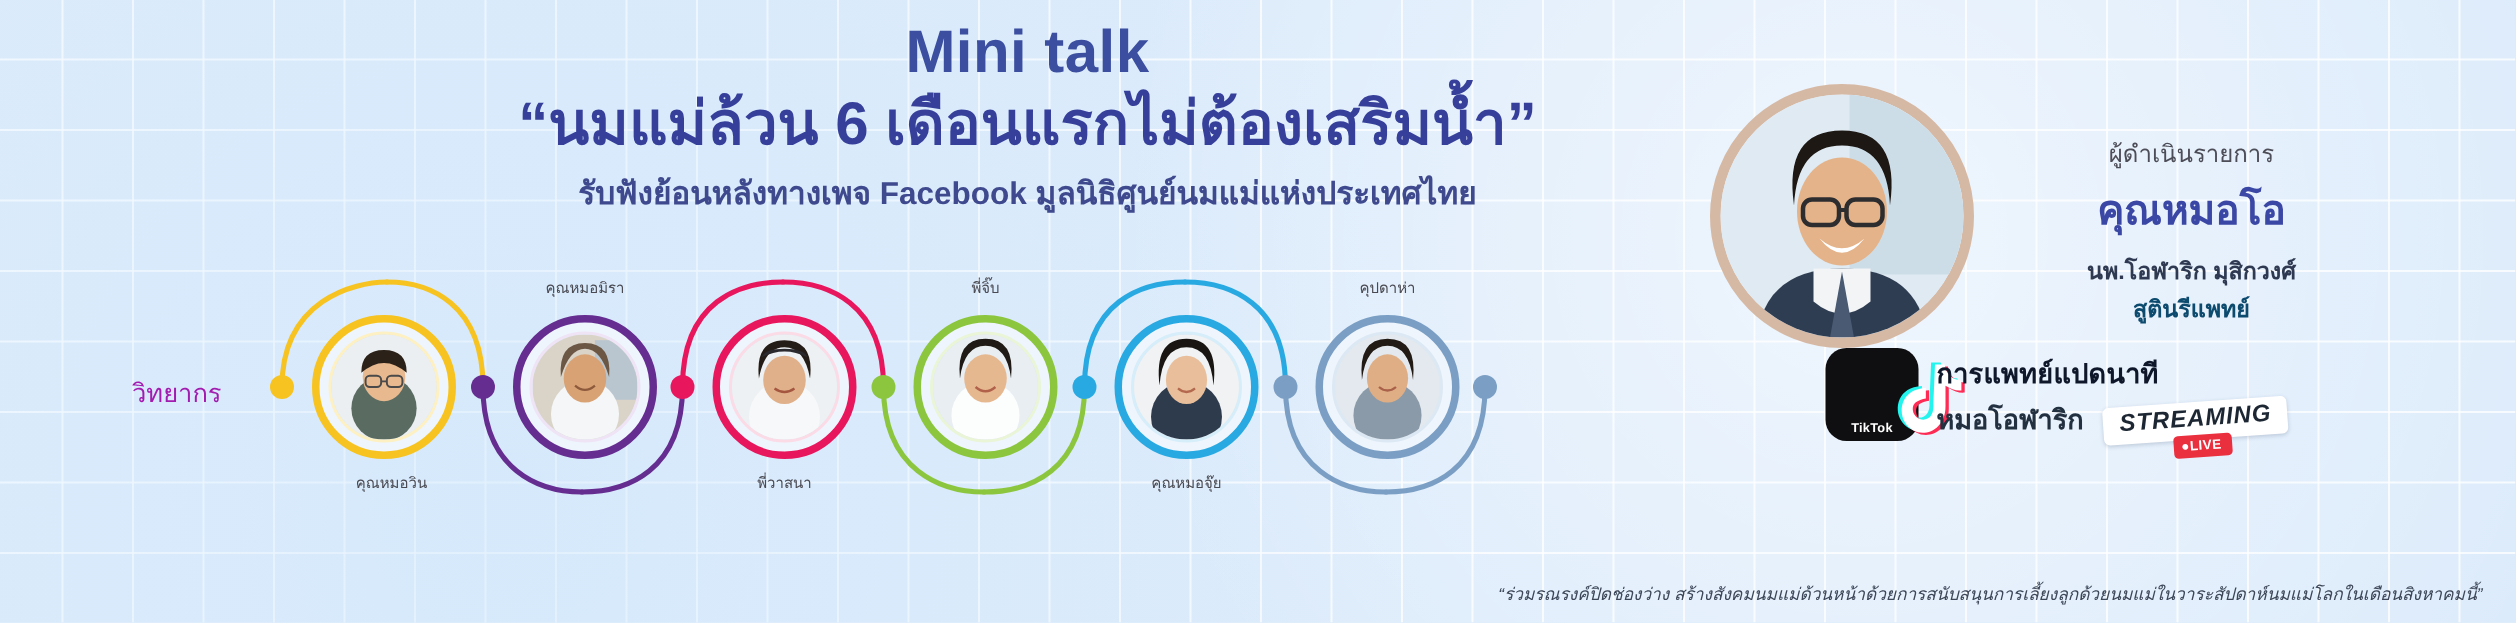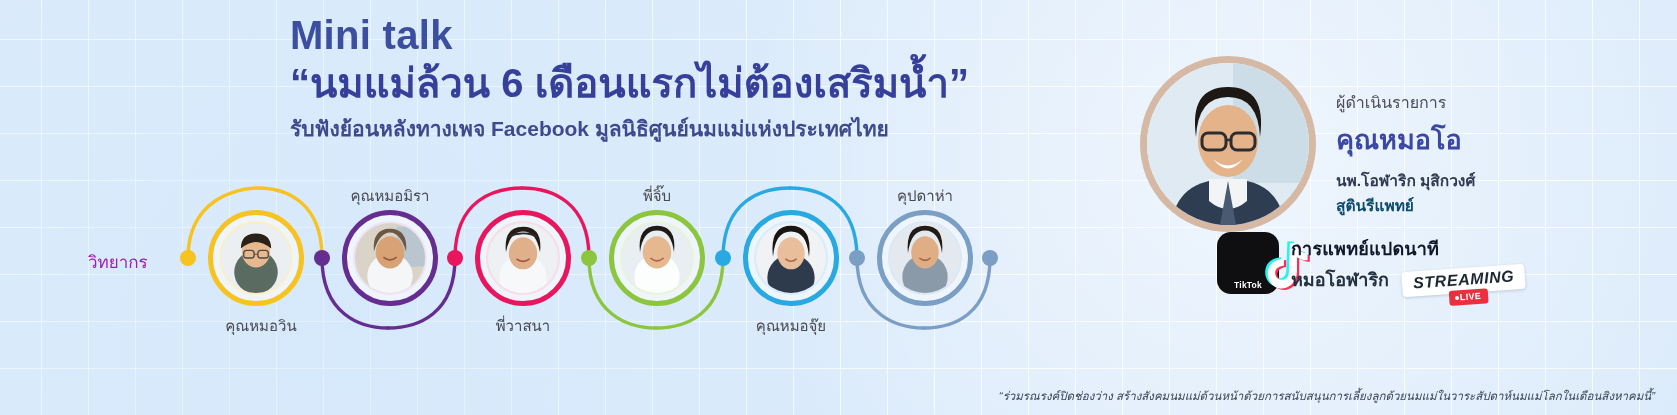--- a/index.html
+++ b/index.html
@@ -21,21 +21,21 @@
   #glow {
     position:absolute; inset:0;
     background:
       radial-gradient(circle at 74% 38%, rgba(255,255,255,.55), transparent 40%),
       radial-gradient(circle at 20% 80%, rgba(210,232,252,.6), transparent 45%);
   }
 
   
   #titleblock {
     position:absolute; left:290px; top:14px; width:790px;
-    z-index:5;
+    text-align:center; z-index:5;
   }
   #t-main {
     font-size:40px; font-weight:bold; color:#3b4ea0;
     letter-spacing:.3px; line-height:1.05;
   }
   #t-head {
     font-size:40px; font-weight:bold; color:#36409b;
     line-height:1.28; margin-top:2px; white-space:nowrap;
   }
   #t-sub {
@@ -52,40 +52,40 @@
     background:#eef5fd;
     display:flex; align-items:center; justify-content:center;
   }
   .ring .inner {
     border-radius:50%; overflow:hidden;
     background:#dfe9f2; position:relative;
   }
   .face { position:absolute; inset:0; }
   .nm {
     position:absolute; white-space:nowrap;
-    font-size:15px; color:#4a4a52; font-weight:normal;
+    font-size:10px; color:#4a4a52; font-weight:normal;
     text-align:center;
   }
   #vitayakorn {
     position:absolute; left:88px; top:248px;
     font-size:17px; color:#a21caf; z-index:7; white-space:nowrap;
   }
   .dot { position:absolute; border-radius:50%; }
 
   
   #host { position:absolute; left:1140px; top:56px; z-index:7; }
   #host-ring {
     position:absolute; left:0; top:0; width:176px; height:176px;
     border-radius:50%; border:7px solid #d6b9a4;
     background:#eaf3fb; overflow:hidden;
   }
   #host-photo { position:absolute; inset:0; }
   #host-text {
     position:absolute; left:196px; top:34px; width:250px;
-    white-space:nowrap;
+    text-align:center; white-space:nowrap;
   }
   #h-role  { font-size:16px; color:#4d4d57; }
   #h-name  { font-size:27px; font-weight:bold; color:#3b47a4; margin-top:3px; }
   #h-full  { font-size:15.5px; font-weight:bold; color:#2f3a52; margin-top:7px; }
   #h-spec  { font-size:15.5px; font-weight:bold; color:#0c4a6e; margin-top:0; }
 
   
   #tiktok { position:absolute; left:1217px; top:232px; z-index:7; }
   #tt-icon {
     position:absolute; left:0; top:0; width:62px; height:62px;

